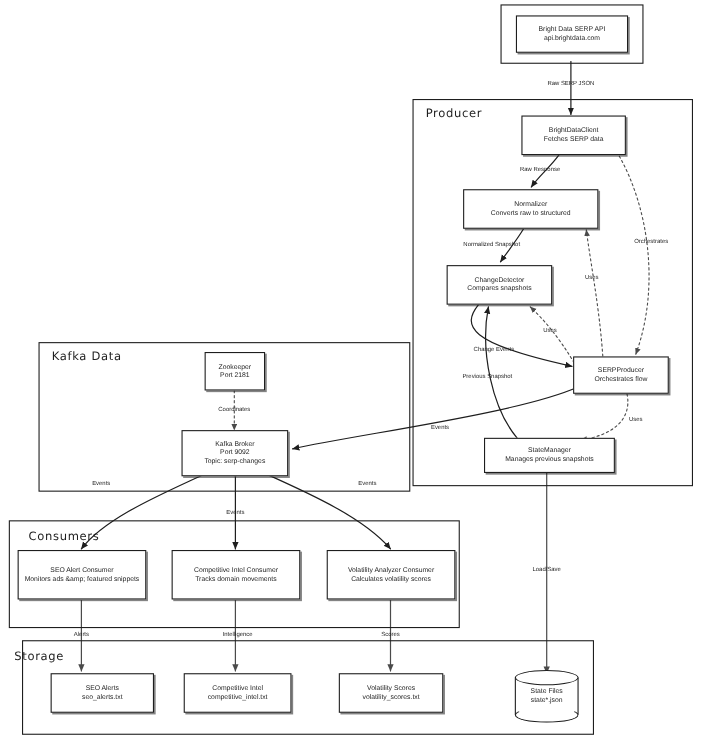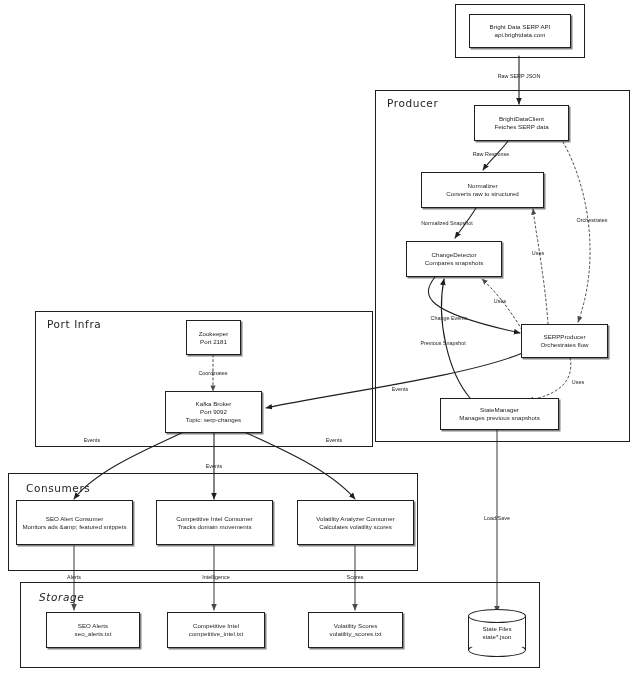--- a/index.html
+++ b/index.html
@@ -84,27 +84,27 @@
       <path d="M74,546 L74,610" marker-end="url(#ahg)"></path>
       <path d="M214,546 L214,610" marker-end="url(#ahg)"></path>
       <path d="M355,546 L355,610" marker-end="url(#ahg)"></path>
     </g>
   </svg>
 
   <div class="group" style="left:375px;top:90px;width:255px;height:352px;"></div>
   <div class="group-title" style="left:387px;top:97px;">Producer</div>
 
   <div class="group" style="left:35px;top:311px;width:338px;height:136px;"></div>
-  <div class="group-title" style="left:47px;top:318px;">Port Infra</div>
+  <div class="group-title" style="left:47px;top:318px;">Kafka Data</div>
 
   <div class="group" style="left:8px;top:473px;width:410px;height:98px;"></div>
   <div class="group-title" style="left:26px;top:482px;">Consumers</div>
 
   <div class="group" style="left:20px;top:582px;width:520px;height:86px;"></div>
-  <div class="group-title" style="left:39px;top:591px;font-style:italic;">Storage</div>
+  <div class="group-title" style="left:13px;top:591px;">Storage</div>
 
   <div class="group" style="left:455px;top:4px;width:130px;height:54px;"></div>
 
   <div class="node" style="left:469px;top:14px;width:102px;height:34px;">
     <span class="l1">Bright Data SERP API</span>
     <span class="l2">api.brightdata.com</span>
   </div>
 
   <div class="node" style="left:474px;top:105px;width:95px;height:36px;">
     <span class="l1">BrightDataClient</span>

